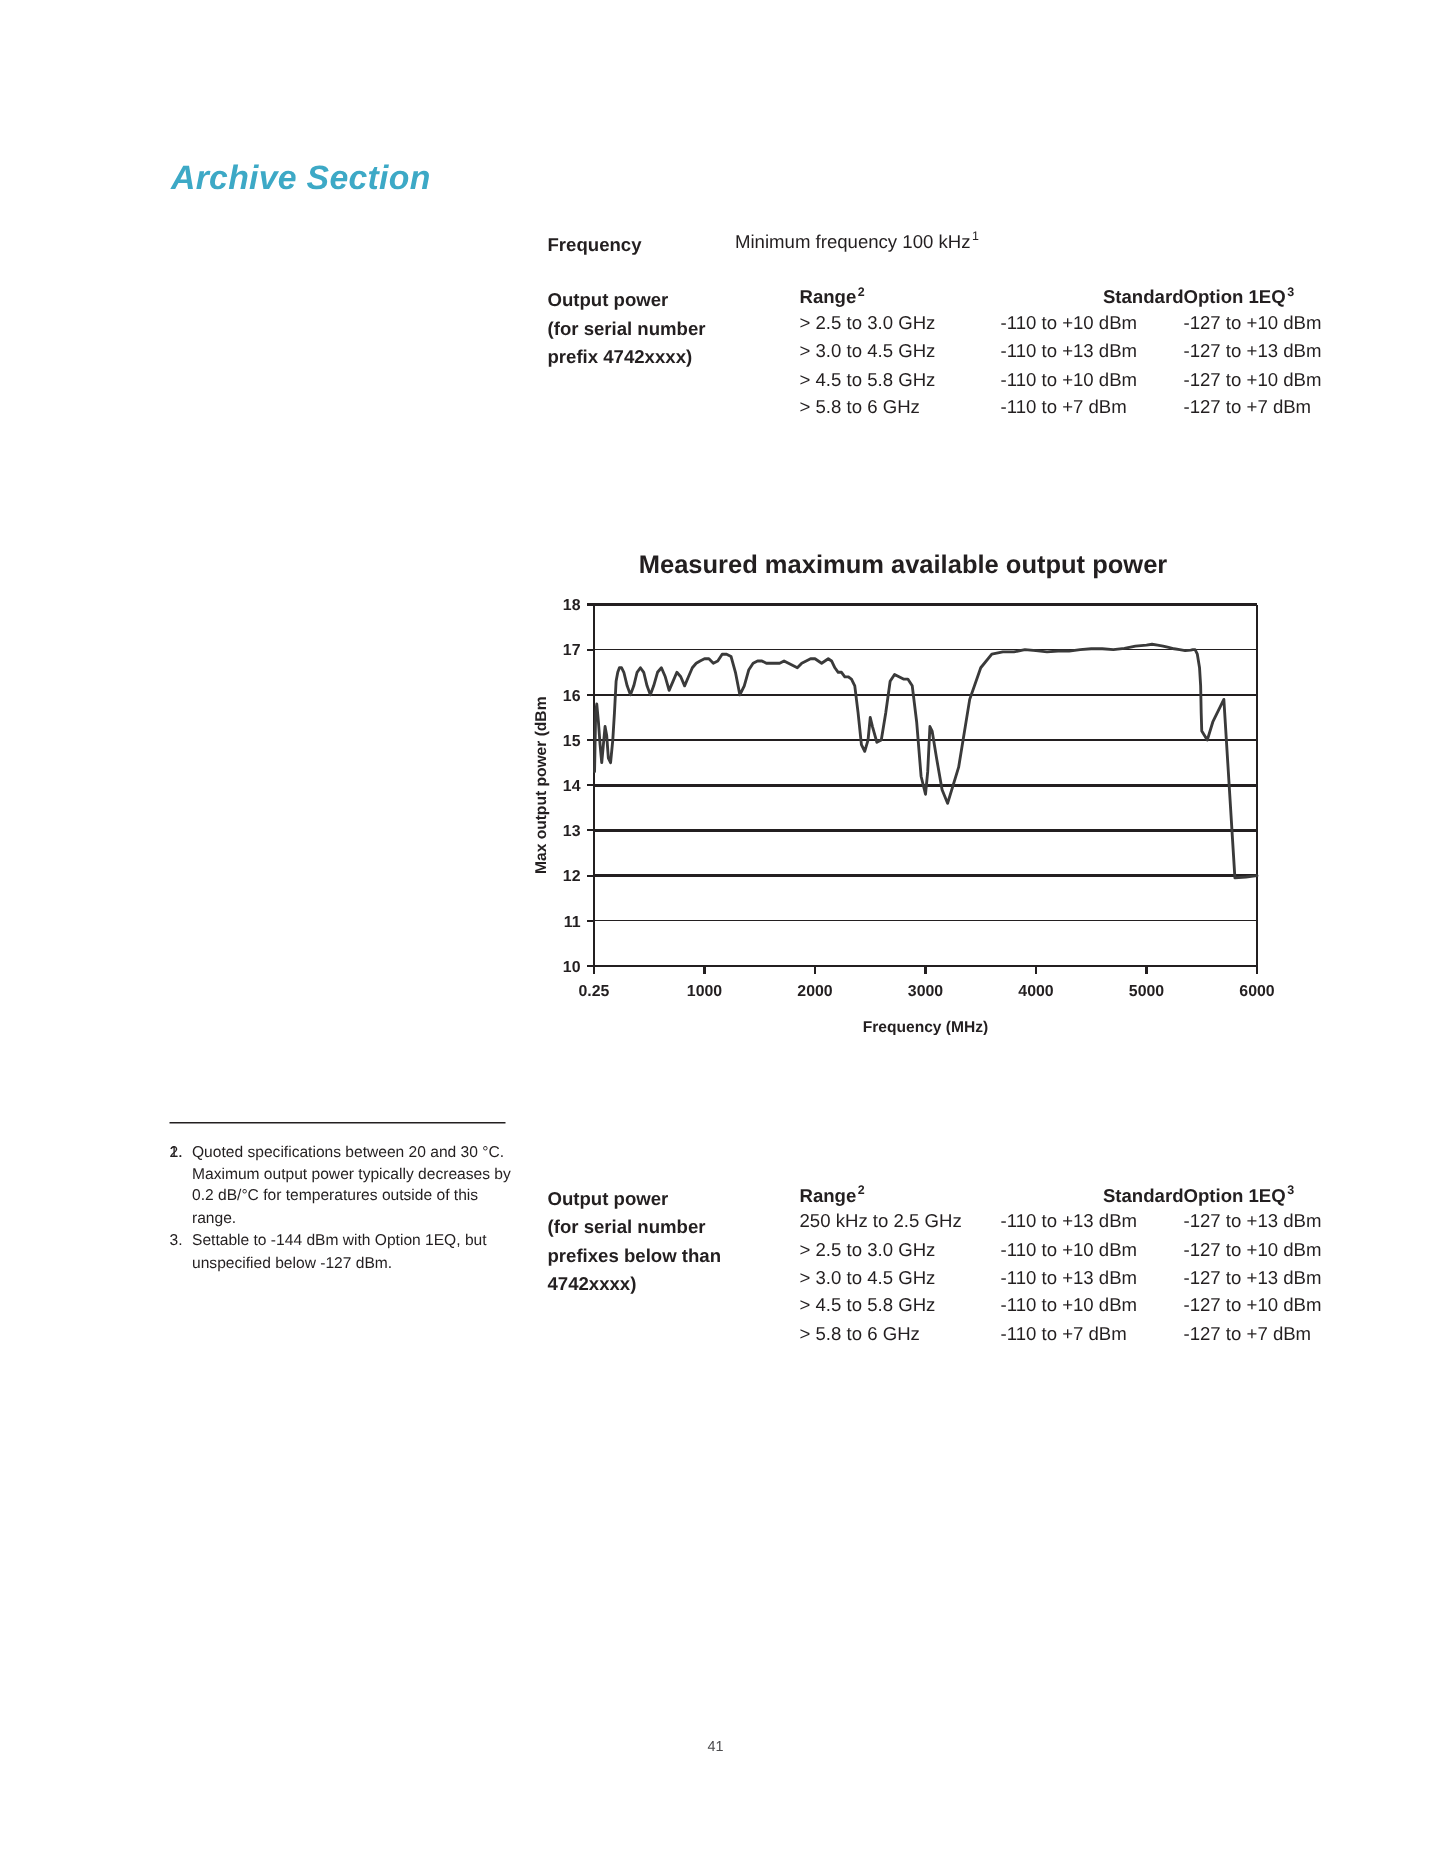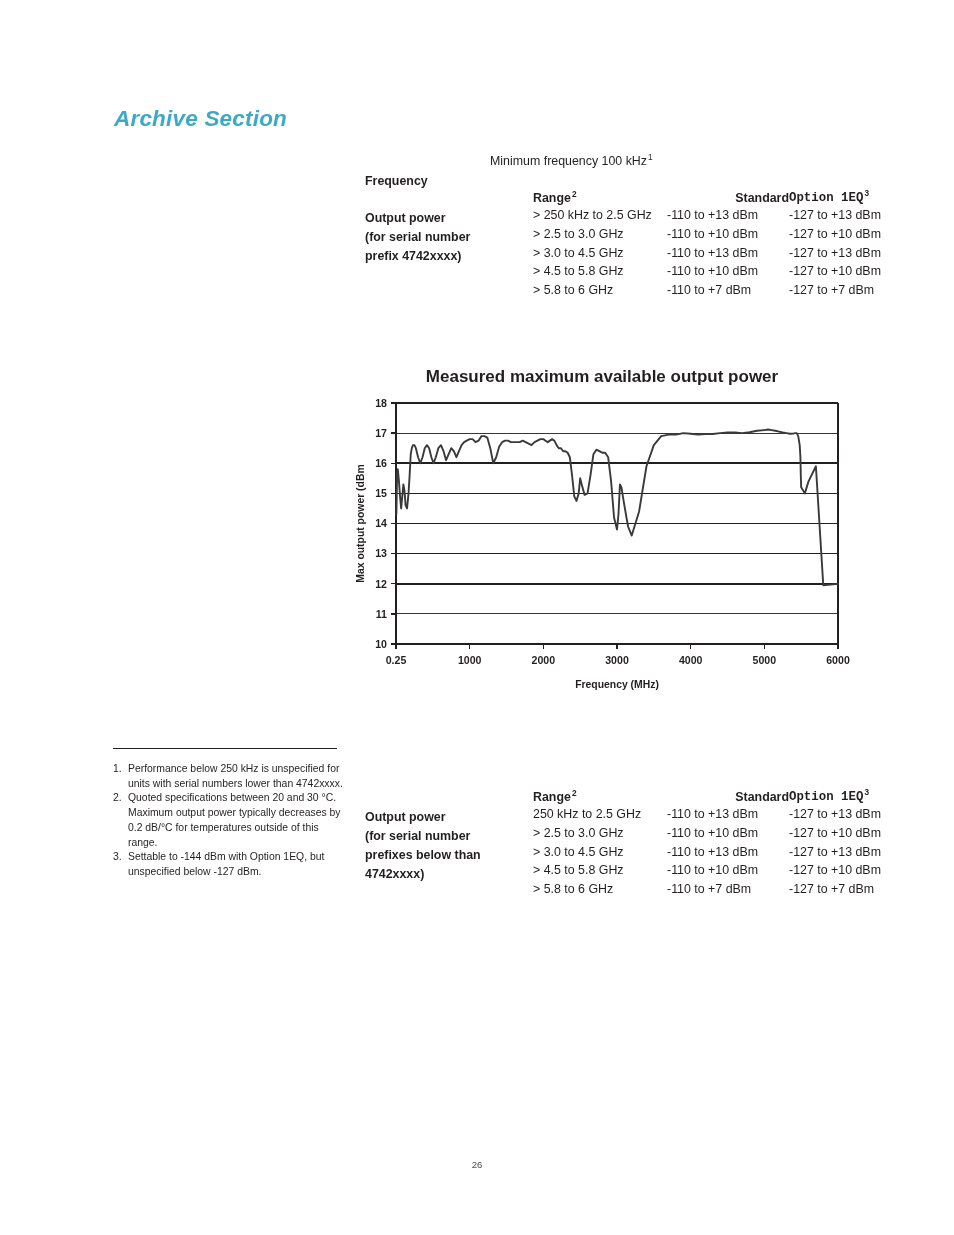--- a/index.html
+++ b/index.html
@@ -34,21 +34,20 @@
     color: #3da9c6;
     white-space: nowrap;
   }
 
   
   .spec-label {
     position: absolute;
     font-size: 12.4px;
     line-height: 19px;
     white-space: nowrap;
-    margin-top: 18px;
   }
   .spec-label .lbl-head {
     font-weight: bold;
     display: block;
   }
   .spec-label .lbl-sub {
     display: block;
     font-weight: bold;
   }
 
@@ -79,21 +78,21 @@
   }
   table.spec td {
     text-align: left;
     padding: 0;
     white-space: nowrap;
     line-height: 18.8px;
     font-size: 12.4px;
   }
   table.spec .c-range  { width: 134px; }
   table.spec .c-std    { width: 122px; text-align: right; }
-  table.spec .c-opt    { width: 110px; font-family: Liberation Mono, monospace; }
+  table.spec .c-opt    { width: 110px; }
 
   
   #chart-block {
     position: absolute;
     left: 352px;
     top: 360px;
     width: 500px;
     height: 330px;
   }
   #chart-title {
@@ -186,25 +185,20 @@
 
   <table class="spec" id="spec-table-top" style="left:513px; top:191px;">
     <thead>
       <tr>
         <th class="c-range"><span>Range</span><sup>2</sup></th>
         <th class="c-std">Standard</th>
         <th class="c-opt"><span>Option 1EQ</span><sup>3</sup></th>
       </tr>
     </thead>
     <tbody id="spec-top-body">
-        <tr>
-          <td>&gt; 250 kHz to 2.5 GHz</td>
-          <td>-110 to +13 dBm</td>
-          <td>-127 to +13 dBm</td>
-        </tr>
         <tr>
           <td>&gt; 2.5 to 3.0 GHz</td>
           <td>-110 to +10 dBm</td>
           <td>-127 to +10 dBm</td>
         </tr>
         <tr>
           <td>&gt; 3.0 to 4.5 GHz</td>
           <td>-110 to +13 dBm</td>
           <td>-127 to +13 dBm</td>
         </tr>
@@ -268,21 +262,21 @@
         <line x1="486" x2="486" y1="254" y2="259" stroke="#231f20" stroke-width="1.4" shape-rendering="crispEdges"></line>
         <text x="486" y="274" text-anchor="middle" class="xtick-lbl">6000</text>
         <text x="265" y="298" text-anchor="middle" class="axis-title">Frequency (MHz)</text>
         <text x="12" y="133.5" text-anchor="middle" class="axis-title" transform="rotate(-90 12 133.5)">Max output power (dBm</text>
         <path d="M44.37 124.46 L45.10 85.30 L45.84 79.27 L46.95 91.32 L48.05 106.39 L49.16 118.44 L50.26 106.39 L51.37 94.34 L52.47 100.36 L53.58 115.43 L55.05 118.44 L56.52 103.38 L57.63 85.30 L58.73 64.21 L59.84 58.19 L60.94 55.17 L62.42 55.17 L63.89 58.19 L66.10 67.23 L68.31 73.25 L70.52 67.23 L72.73 58.19 L74.94 55.17 L77.15 58.19 L79.36 67.23 L81.57 73.25 L83.78 67.23 L86.36 58.19 L88.94 55.17 L91.52 61.20 L94.09 70.24 L96.67 64.21 L99.25 58.19 L101.83 61.20 L104.41 67.23 L106.98 61.20 L109.56 55.17 L112.14 52.16 L114.72 50.66 L117.67 49.15 L120.61 49.15 L123.56 52.16 L126.51 50.66 L129.45 46.14 L132.40 46.14 L135.35 47.64 L138.29 58.19 L141.24 73.25 L144.19 67.23 L147.13 56.68 L150.08 52.16 L153.03 50.66 L155.97 50.66 L158.92 52.16 L161.87 52.16 L164.81 52.16 L167.76 52.16 L170.71 50.66 L173.65 52.16 L176.60 53.67 L179.55 55.17 L182.49 52.16 L185.44 50.66 L188.39 49.15 L191.33 49.15 L193.54 50.66 L195.75 52.16 L197.96 50.66 L200.17 49.15 L202.38 50.66 L204.59 55.17 L206.80 58.19 L209.01 58.19 L211.22 61.20 L213.43 61.20 L215.64 62.71 L217.85 67.23 L220.06 85.30 L222.27 106.39 L224.48 110.91 L226.69 103.38 L228.17 88.31 L229.64 94.34 L232.59 104.88 L235.53 103.38 L238.48 85.30 L241.43 64.21 L244.37 59.69 L247.32 61.20 L250.27 62.71 L253.21 62.71 L256.16 67.23 L259.11 91.32 L262.05 127.48 L265.00 139.52 L266.47 124.46 L267.95 94.34 L269.42 97.35 L272.37 115.43 L276.05 136.51 L279.73 145.55 L287.10 121.45 L294.47 76.26 L301.83 55.17 L309.20 46.14 L316.57 44.63 L323.93 44.63 L331.30 43.13 L338.67 43.73 L346.03 44.63 L353.40 44.03 L360.77 44.03 L368.13 43.13 L375.50 42.52 L382.87 42.52 L390.23 43.13 L397.60 42.22 L404.97 40.72 L412.33 40.11 L416.02 39.51 L419.70 40.11 L423.38 40.72 L427.07 41.62 L430.75 42.52 L434.43 43.13 L438.12 43.73 L441.80 43.43 L443.27 43.13 L444.75 43.13 L446.22 46.14 L447.69 55.17 L448.43 67.23 L448.80 85.30 L449.17 97.35 L452.85 103.38 L456.53 91.32 L463.90 76.26 L471.27 195.26 L478.63 194.65 L486.00 193.75 " fill="none" stroke="#3a3a3a" stroke-width="1.9" stroke-linejoin="round" stroke-linecap="round"></path>
       </svg>
   </div>
 
   <div id="footnote-rule"></div>
   <div id="footnotes">
-      <span class="fn"><span class="num">1.</span><span>Performance below 250 kHz is unspecified for units with serial numbers lower than 4742xxxx.</span></span>
+      <span class="fn"><span class="num">1.</span></span>
       <span class="fn"><span class="num">2.</span><span>Quoted specifications between 20 and 30 °C. Maximum output power typically decreases by 0.2 dB/°C for temperatures outside of this range.</span></span>
       <span class="fn"><span class="num">3.</span><span>Settable to -144 dBm with Option 1EQ, but unspecified below -127 dBm.</span></span>
     </div>
 
   <div class="spec-label" style="left:365px; top:790px;">
     <span class="lbl-head">Output power</span>
     <span class="lbl-sub">(for serial number</span>
     <span class="lbl-sub">prefixes below than</span>
     <span class="lbl-sub">4742xxxx)</span>
   </div>
@@ -317,15 +311,15 @@
           <td>-127 to +10 dBm</td>
         </tr>
         <tr>
           <td>&gt; 5.8 to 6 GHz</td>
           <td>-110 to +7 dBm</td>
           <td>-127 to +7 dBm</td>
         </tr>
       </tbody>
   </table>
 
-  <div id="page-number">26</div>
+  <div id="page-number">41</div>
 
 </div>
 
 </body></html>

